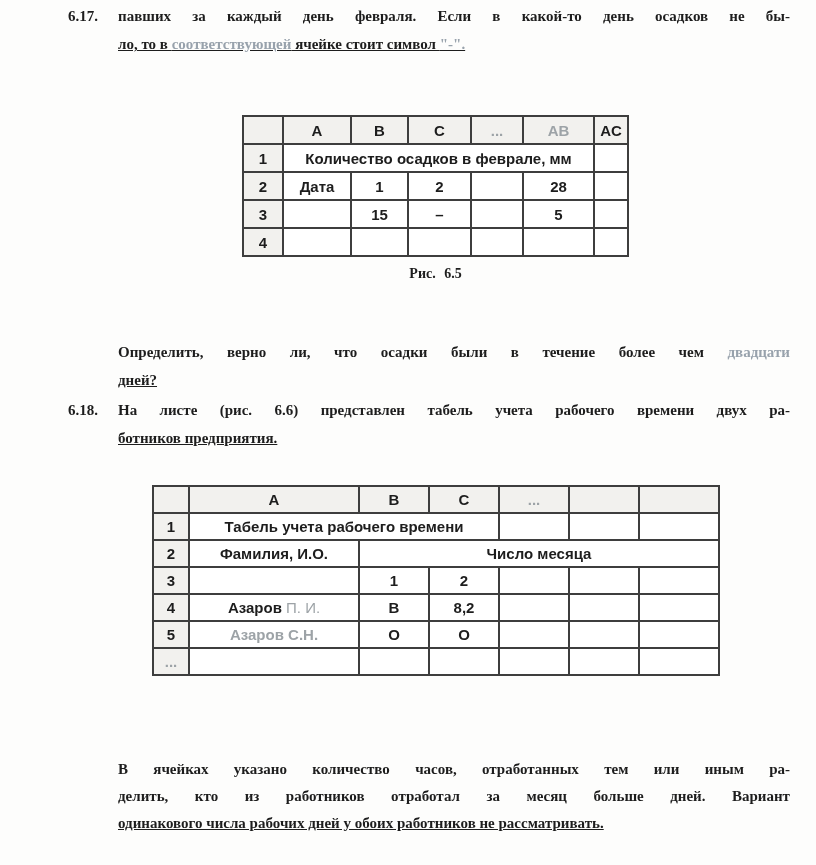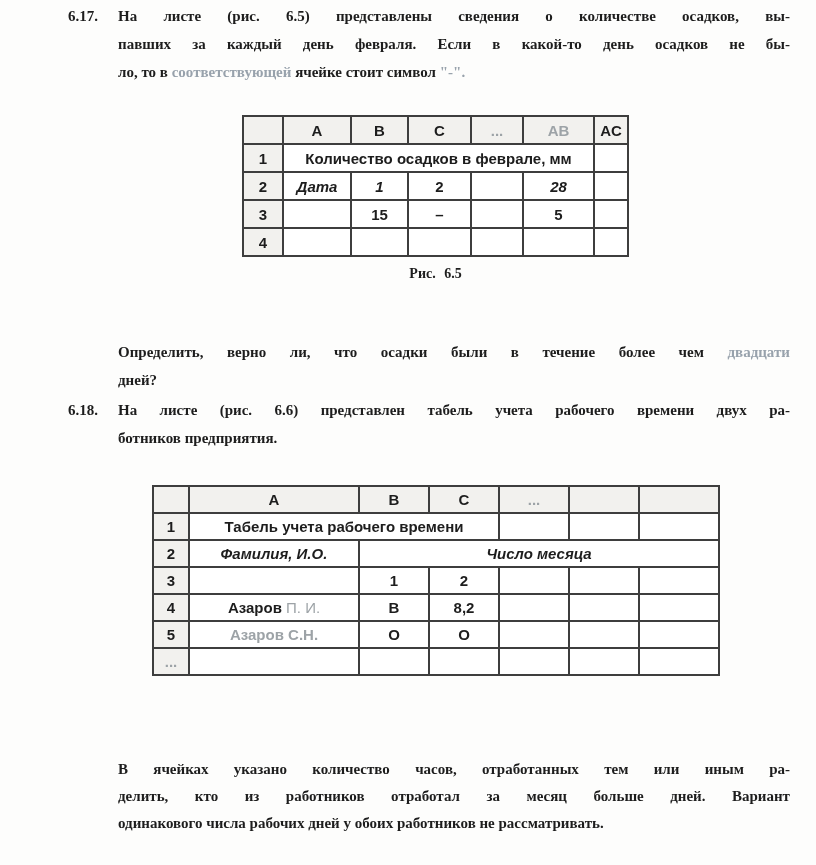--- a/index.html
+++ b/index.html
@@ -1,43 +1,42 @@
 <!DOCTYPE html>
 <html style="--ink: #1d1d1d; --muted: #98a2ac; --tmuted: #9da3a7; --border: #3e3e3e;"><head>
 <meta charset="utf-8">
 <style>
   html,body{margin:0;padding:0;background:#ffffff;}
   .page{position:relative;width:816px;height:865px;background:#fdfdfc;overflow:hidden;
         font-family:"Liberation Serif",serif;color:var(--ink,#1d1d1d);}
   
   .par{position:absolute;font-size:15px;line-height:28px;font-weight:600;}
   .ln{text-align:justify;text-align-last:justify;text-justify:inter-word;}
-  .ln.last{text-align-last:left;}
+  .ln.last{text-align-last:left;text-decoration:underline;}
   .num{position:absolute;left:-50px;top:0;font-weight:600;}
   .muted{color:var(--muted,#98a2ac);}
   
   table.sheet{position:absolute;border-collapse:collapse;table-layout:fixed;
         font-family:"Liberation Sans",sans-serif;background:#ffffff;}
   table.sheet td{border:2px solid var(--border,#3e3e3e);font-size:15px;font-weight:bold;
         text-align:center;vertical-align:middle;padding:0 4px;overflow:hidden;white-space:nowrap;}
   td.shade{background:#f2f1ee;}
   td.left{text-align:left;padding-left:7px;}
-  .it{font-style:italic;}
+  .it{}
   .gray{color:var(--tmuted,#9da3a7);font-weight:normal;}
   .cap{position:absolute;text-align:center;font-weight:bold;font-size:14px;word-spacing:5px;
         font-family:"Liberation Serif",serif;}
 </style>
 </head>
 <body>
 
 <div class="page">
 
   <div class="par" style="top:2px;left:118px;width:672px;">
     <span class="num">6.17.</span>
-    <div class="ln"><span>На листе (рис. 6.5) представлены сведения о количестве осадков, вы-</span></div>
     <div class="ln"><span>павших за каждый день февраля. Если в какой-то день осадков не бы-</span></div>
     <div class="ln last"><span>ло, то в </span><span class="muted">соответствующей</span><span> ячейке стоит символ </span><span class="muted">"-".</span></div>
   </div>
 
   <table class="sheet" style="left:242px;top:115px;width:387px;">
     <colgroup>
       <col style="width:40px">
         <col style="width:68px">
         <col style="width:57px">
       <col style="width:63px">

